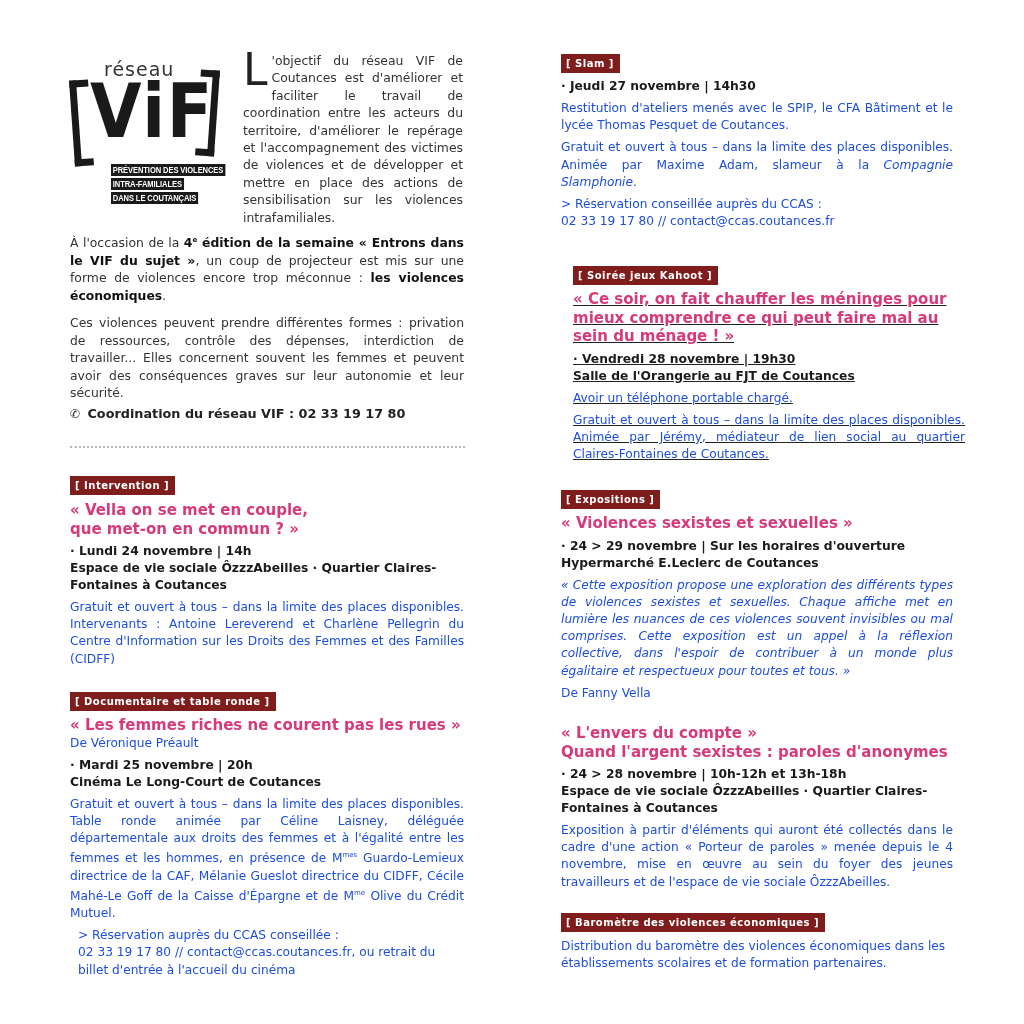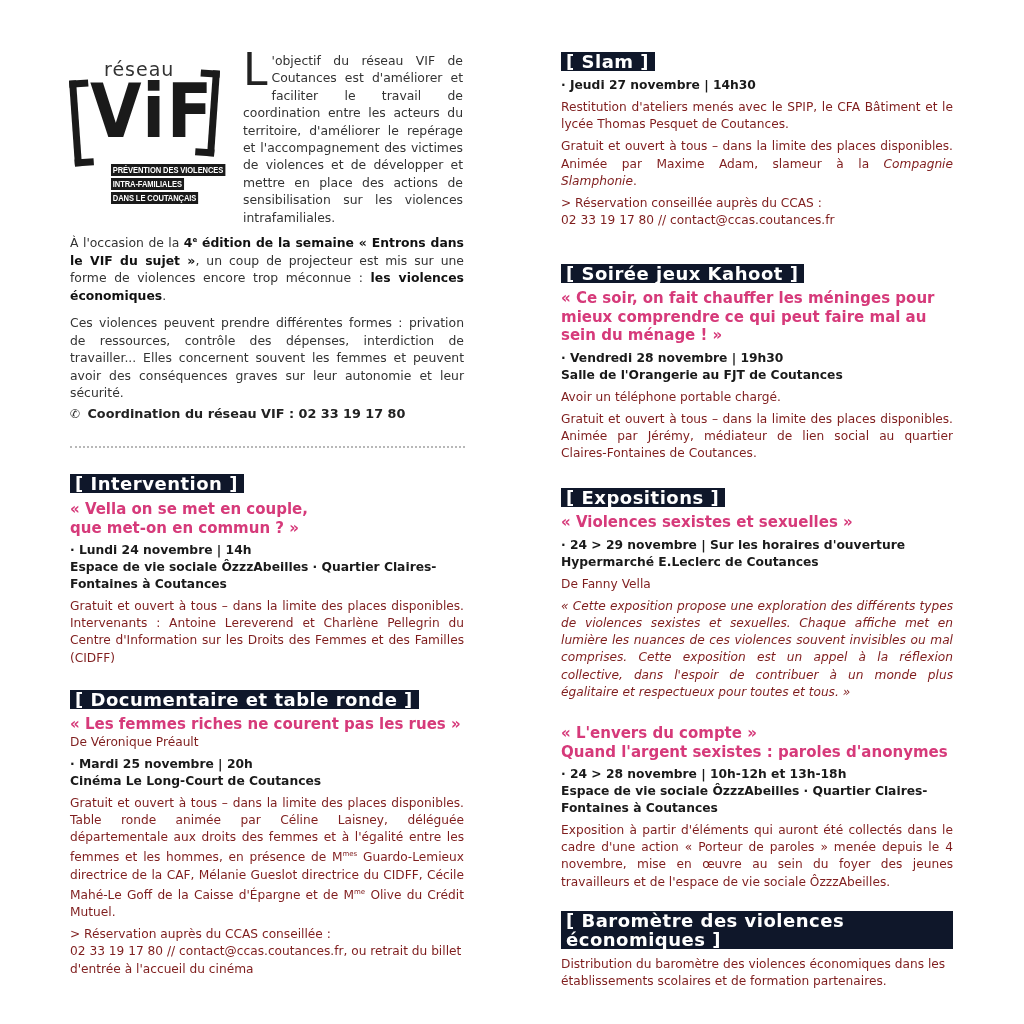--- a/index.html
+++ b/index.html
@@ -16,24 +16,24 @@
     .logo .br-r { position: absolute; left: 128px; top: 18px; width: 12px; height: 72px; border: 7px solid #1a1a1a; border-left: none; transform: rotate(4deg); }
     .logo .tags { position: absolute; left: 41px; top: 112px; }
     .logo .tag { display: block; width: max-content; background: #1a1a1a; color: #fff; font-family: "Liberation Sans", sans-serif; font-weight: bold; font-size: 8.6px; padding: 1px 2px; margin-bottom: 2px; letter-spacing: -0.1px; transform: scaleX(0.88); transform-origin: left; }
 
     
     .intro { position: absolute; left: 243px; top: 52px; width: 220px; font-size: 12.4px; line-height: 17.4px; text-align: justify; color: #333; }
     .dropcap { float: left; font-size: 44px; line-height: 34px; margin: 1px 4px 0 0; color: #222; font-weight: normal; }
 
     .p { font-size: 12.4px; line-height: 17.6px; color: #333; text-align: justify; margin: 0; }
     .p b { color: #111; }
-    .tagbox { display: inline-block; background: #0f172a; color: #fff; font-weight: bold; font-size: 18px; line-height: 19px; padding: 0 6px 0 5px; letter-spacing: 0.5px; }
+    .tagbox { display: inline-block; background: #7f1d1d; color: #fff; font-weight: bold; font-size: 10px; line-height: 19px; padding: 0 6px 0 5px; letter-spacing: 0.5px; text-align: right; }
     .title { color: #d63a7a; font-weight: bold; font-size: 15px; line-height: 18.5px; margin: 0; }
     .when { font-weight: bold; font-size: 12.3px; line-height: 17px; color: #1a1a1a; margin: 0; }
-    .body { font-size: 12.2px; line-height: 17.2px; color: #7f1d1d; text-align: justify; margin: 0; }
+    .body { font-size: 12.2px; line-height: 17.2px; color: #1d4ed8; text-align: justify; margin: 0; }
     .italic { font-style: italic; }
     .abs { position: absolute; }
     .dots { position: absolute; left: 70px; top: 446px; width: 395px; border-top: 2px dotted #b8b8b8; }
     .phone-icon { display: inline-block; width: 13px; font-size: 12px; color: #333; }
     sup { font-size: 7px; }
   </style>
 </head>
 <body>
 
 <div class="logo">
@@ -82,55 +82,55 @@
 
 <div class="abs" style="left:70px; top:690px; width:394px;">
   <span class="tagbox">[ Documentaire et table ronde ]</span>
   <p class="title" style="margin-top:5px;">« Les femmes riches ne courent pas les rues »</p>
   <p class="body">De Véronique Préault</p>
   <p class="when" style="margin-top:5px;">· Mardi 25 novembre | 20h</p>
   <p class="when">Cinéma Le Long-Court de Coutances</p>
   <p class="body" style="margin-top:5px;">
     <span>Gratuit et ouvert à tous – dans la limite des places disponibles. Table ronde animée par Céline Laisney, déléguée départementale aux droits des femmes et à l'égalité entre les femmes et les hommes, en présence de M</span><sup>mes</sup><span> Guardo-Lemieux directrice de la CAF, Mélanie Gueslot directrice du CIDFF, Cécile Mahé-Le Goff de la Caisse d'Épargne et de M</span><sup>me</sup><span> Olive du Crédit Mutuel.</span>
   </p>
-  <p class="body" style="margin-top:5px; text-align:left;">
+  <p class="body" style="margin-top:5px; text-align:left;margin-left:8px;">
     <span>&gt; Réservation auprès du CCAS conseillée :</span><br>
     <span>02 33 19 17 80 // contact@ccas.coutances.fr, ou retrait du billet d'entrée à l'accueil du cinéma</span>
   </p>
 </div>
 
 <div class="abs" style="left:561px; top:52px; width:392px;">
   <span class="tagbox">[ Slam ]</span>
   <p class="when" style="margin-top:5px;">· Jeudi 27 novembre | 14h30</p>
   <p class="body" style="margin-top:5px;">Restitution d'ateliers menés avec le SPIP, le CFA Bâtiment et le lycée Thomas Pesquet de Coutances.</p>
   <p class="body" style="margin-top:5px;">
     <span>Gratuit et ouvert à tous – dans la limite des places disponibles. Animée par Maxime Adam, slameur à la </span><span class="italic">Compagnie Slamphonie</span><span>.</span>
   </p>
   <p class="body" style="margin-top:5px; text-align:left;">
     <span>&gt; Réservation conseillée auprès du CCAS :</span><br>
     <span>02 33 19 17 80 // contact@ccas.coutances.fr</span>
   </p>
 </div>
 
-<div class="abs" style="left:561px; top:264px; width:392px;">
+<div class="abs" style="left:573px; top:264px; width:392px;text-decoration:underline;">
   <span class="tagbox">[ Soirée jeux Kahoot ]</span>
   <p class="title" style="margin-top:5px;">« Ce soir, on fait chauffer les méninges pour mieux comprendre ce qui peut faire mal au sein du ménage ! »</p>
   <p class="when" style="margin-top:5px;">· Vendredi 28 novembre | 19h30</p>
   <p class="when">Salle de l'Orangerie au FJT de Coutances</p>
   <p class="body" style="margin-top:5px;">Avoir un téléphone portable chargé.</p>
   <p class="body" style="margin-top:5px;">Gratuit et ouvert à tous – dans la limite des places disponibles. Animée par Jérémy, médiateur de lien social au quartier Claires-Fontaines de Coutances.</p>
 </div>
 
 <div class="abs" style="left:561px; top:488px; width:392px;">
   <span class="tagbox">[ Expositions ]</span>
   <p class="title" style="margin-top:5px;">« Violences sexistes et sexuelles »</p>
   <p class="when" style="margin-top:5px;">· 24 &gt; 29 novembre | Sur les horaires d'ouverture</p>
   <p class="when">Hypermarché E.Leclerc de Coutances</p>
+  <p class="body italic" style="margin-top:5px;">« Cette exposition propose une exploration des différents types de violences sexistes et sexuelles. Chaque affiche met en lumière les nuances de ces violences souvent invisibles ou mal comprises. Cette exposition est un appel à la réflexion collective, dans l'espoir de contribuer à un monde plus égalitaire et respectueux pour toutes et tous. »</p>
   <p class="body" style="margin-top:5px;">De Fanny Vella</p>
-  <p class="body italic" style="margin-top:5px;">« Cette exposition propose une exploration des différents types de violences sexistes et sexuelles. Chaque affiche met en lumière les nuances de ces violences souvent invisibles ou mal comprises. Cette exposition est un appel à la réflexion collective, dans l'espoir de contribuer à un monde plus égalitaire et respectueux pour toutes et tous. »</p>
 </div>
 
 <div class="abs" style="left:561px; top:724px; width:392px;">
   <p class="title">
     <span>« L'envers du compte »</span><br>
     <span>Quand l'argent sexistes : paroles d'anonymes</span>
   </p>
   <p class="when" style="margin-top:5px;">· 24 &gt; 28 novembre | 10h-12h et 13h-18h</p>
   <p class="when">Espace de vie sociale ÔzzzAbeilles · Quartier Claires-Fontaines à Coutances</p>
   <p class="body" style="margin-top:5px;">Exposition à partir d'éléments qui auront été collectés dans le cadre d'une action « Porteur de paroles » menée depuis le 4 novembre, mise en œuvre au sein du foyer des jeunes travailleurs et de l'espace de vie sociale ÔzzzAbeilles.</p>

